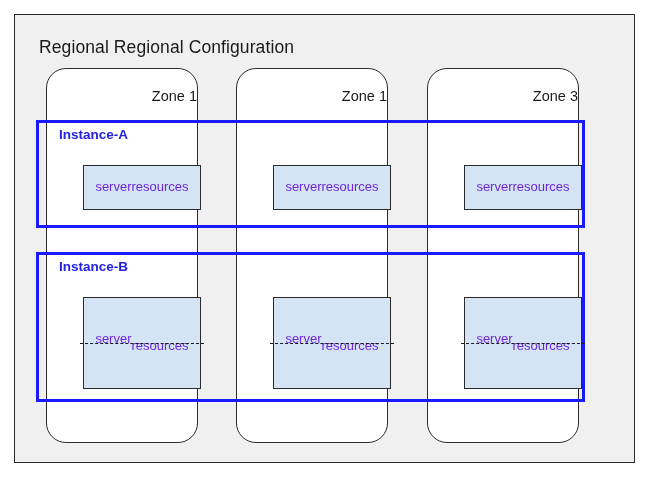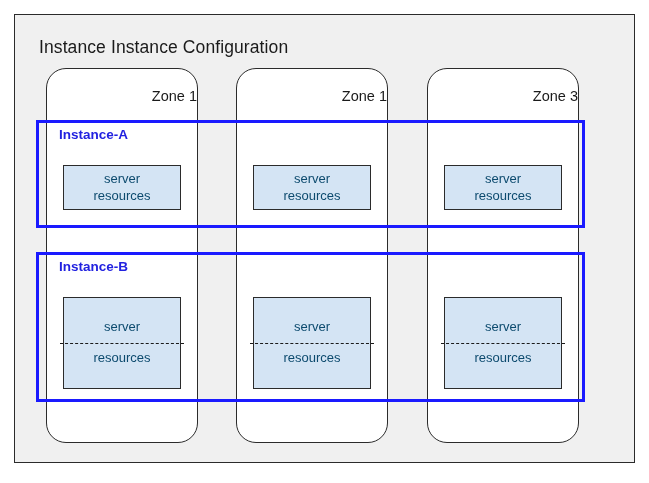--- a/index.html
+++ b/index.html
@@ -79,26 +79,27 @@
     color: #2222e0;
     white-space: nowrap;
   }
   
   .res-box {
     position: absolute;
     background: #d4e4f4;
     border: 1.2px solid #2b2b2b;
     box-sizing: border-box;
     display: flex;
-    flex-direction: column;
+    flex-direction: row;
     align-items: center;
     justify-content: center;
     font-size: 13px;
-    color: #0c4a6e;
+    color: #6d28d9;
     line-height: 1.28;
+    margin-left: 20px;
   }
   .res-short {
     top: 165px;
     height: 45px;
     width: 118px;
   }
   .res-tall {
     top: 297px;
     height: 92px;
     width: 118px;
@@ -121,21 +122,21 @@
   }
   .res-tall .res-line-top    { margin-bottom: 7px; }
   .res-tall .res-line-bottom { margin-top: 7px; }
 </style>
 </head>
 <body>
 
 <div id="canvas">
 
   <div class="region-box">
-    <div class="region-title">Instance Instance Configuration</div>
+    <div class="region-title">Regional Regional Configuration</div>
   </div>
 
   <div class="zone-panel zone-1">
     <div class="zone-label">Zone 1</div>
   </div>
   <div class="zone-panel zone-2">
     <div class="zone-label">Zone 1</div>
   </div>
   <div class="zone-panel zone-3">
     <div class="zone-label">Zone 3</div>

